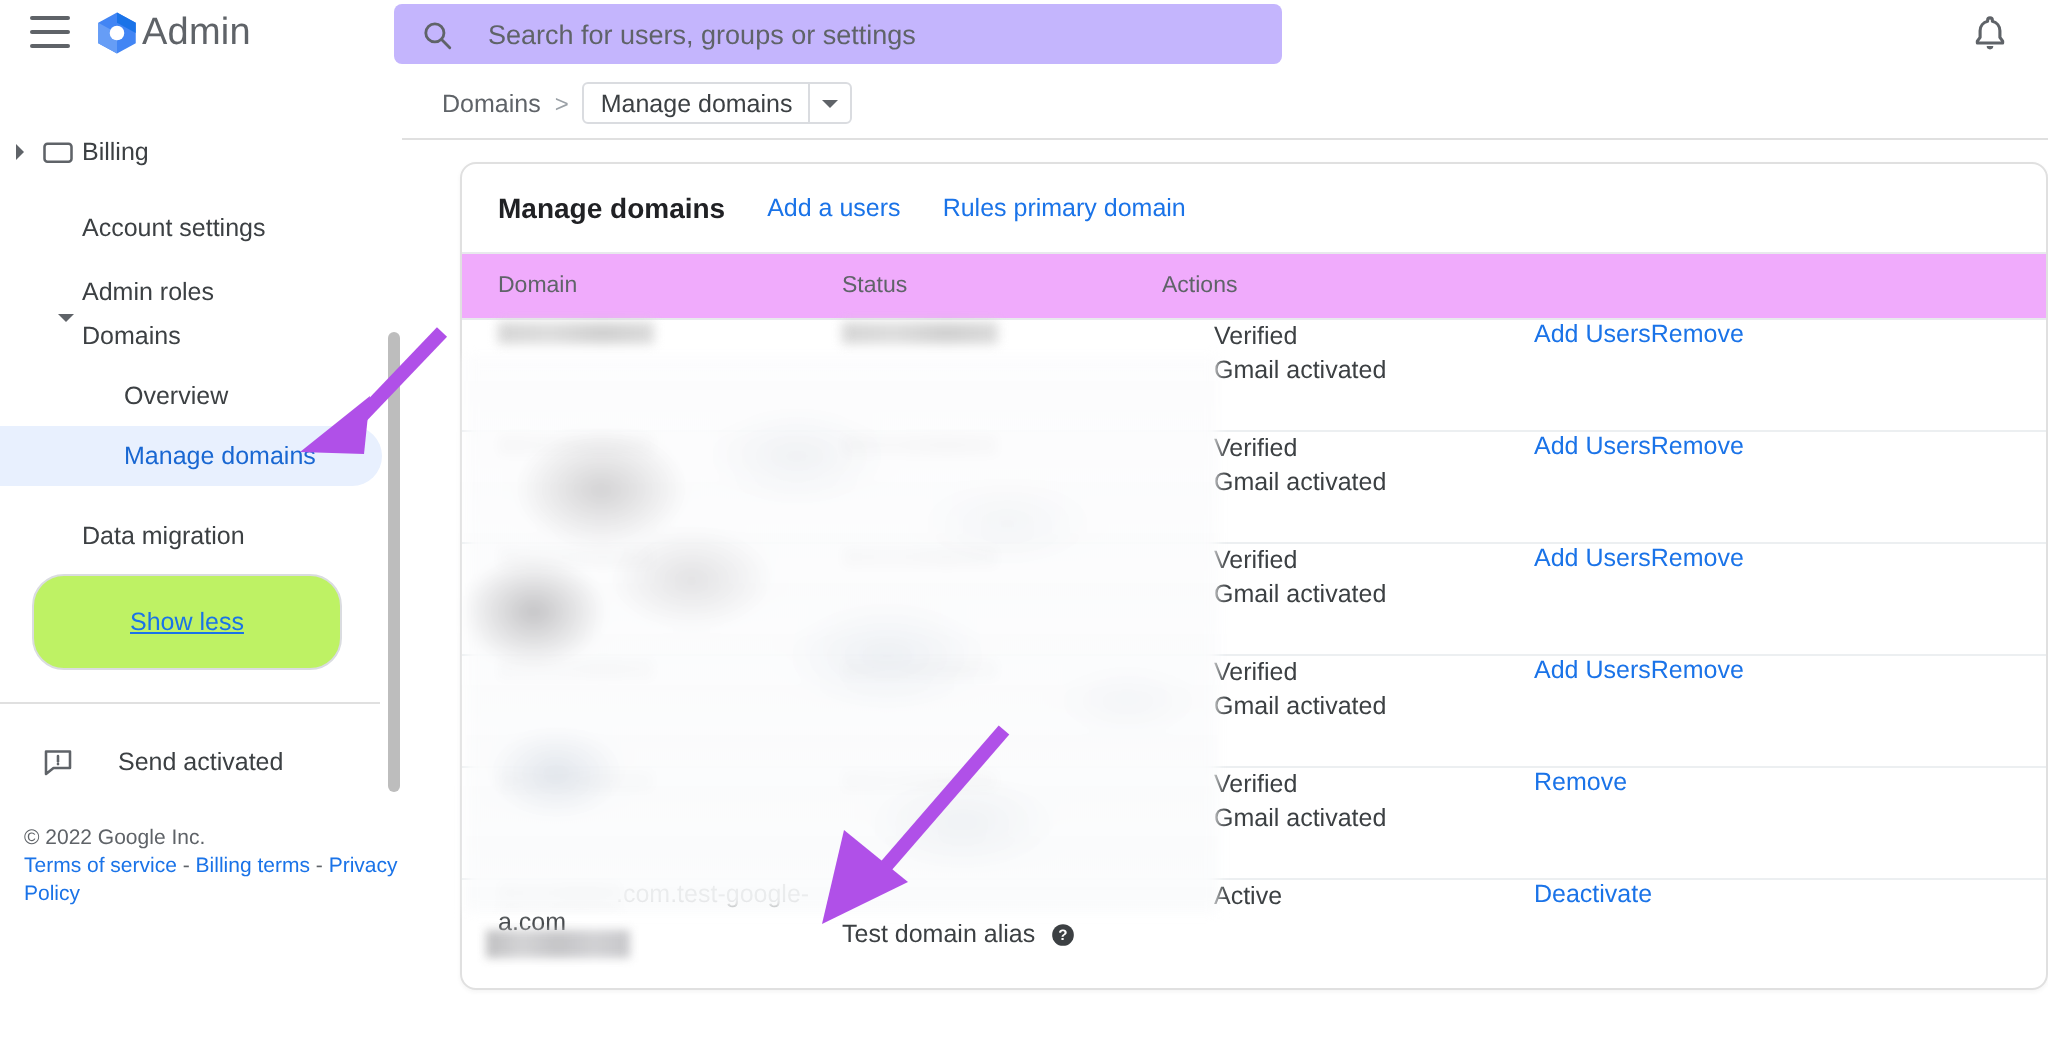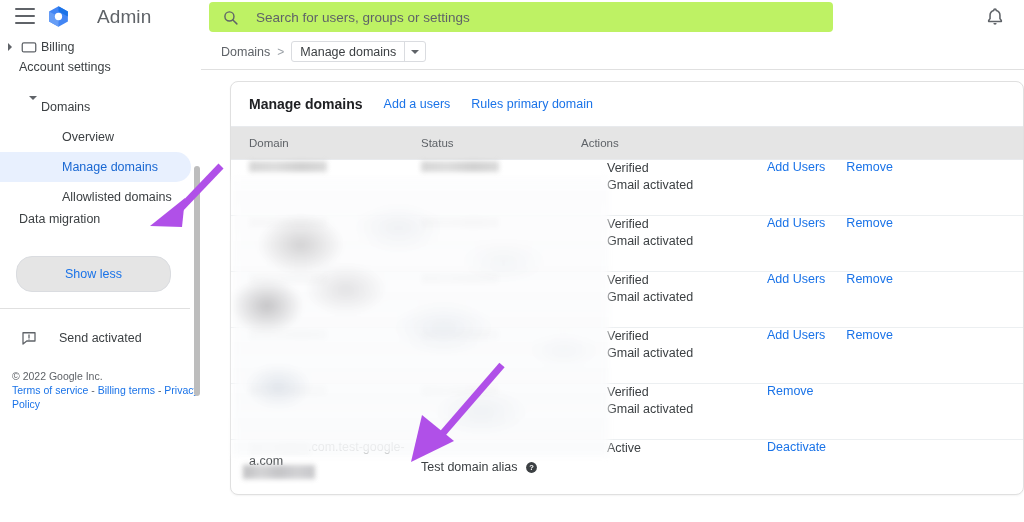--- a/index.html
+++ b/index.html
@@ -17,67 +17,67 @@
   .topbar {
     position: absolute; left:0; top:0; width:1024px; height:34px;
     background:#fff; display:flex; align-items:center; z-index:40;
   }
   .hamburger {
     position:absolute; left:15px; top:8px; width:20px; height:16px;
     display:flex; flex-direction:column; justify-content:space-between;
     cursor:pointer;
   }
   .hamburger span { display:block; height:2px; width:20px; background:#5f6368; border-radius:1px; }
-  .logo-wrap { position:absolute; left:46px; top:4px; display:flex; align-items:center; gap:26px; }
+  .logo-wrap { position:absolute; left:46px; top:4px; display:flex; align-items:center; gap:0; }
   .logo-mark { width:25px; height:25px; display:block; }
   .logo-text { font-size:19px; color:#5f6368; letter-spacing:0.1px; }
 
   .search-box {
-    position:absolute; left:197px; top:2px; width:624px; height:30px;
-    background:#bef264; border-radius:4px; display:flex; align-items:center;
-    padding-left:13px; cursor:text;margin-left:12px;
+    position:absolute; left:197px; top:2px; width:444px; height:30px;
+    background:#c4b5fd; border-radius:4px; display:flex; align-items:center;
+    padding-left:13px; cursor:text;
   }
   .search-icon { width:17px; height:17px; flex:0 0 auto; margin-right:17px; }
   .search-ph { font-size:13.5px; color:#5f6368; }
 
   .bell-btn { position:absolute; right:18px; top:6px; width:22px; height:22px; cursor:pointer; }
 
   
   .sidebar {
     position:absolute; left:0; top:34px; width:201px; height:488px;
     background:#fff; overflow:hidden; z-index:30;
   }
   .nav-item {
     position:relative; display:flex; align-items:center; height:30px;
-    font-size:12.5px; color:#3c4043; cursor:pointer; white-space:nowrap;
+    font-size:12.5px; color:#3c4043; cursor:pointer; white-space:nowrap;margin-top:29px;
   }
   .nav-item .caret {
     position:absolute; left:5px; width:10px; height:10px;
     display:flex; align-items:center; justify-content:center;
   }
   .caret-glyph { width:0; height:0; border-left:4px solid transparent; border-right:4px solid transparent; border-top:4.5px solid #5f6368; }
   .nav-item .nav-ico { position:absolute; left:20px; width:18px; height:18px; display:flex; align-items:center; justify-content:center; }
   .nav-item .nav-label { padding-left:41px; }
 
-  .nav-sub { padding-left:19px; font-size:12.5px; color:#3c4043; height:32px; display:flex; align-items:flex-start; cursor:pointer; }
+  .nav-sub { padding-left:41px; font-size:12.5px; color:#3c4043; height:32px; display:flex; align-items:flex-end; cursor:pointer; }
   .nav-sub2 { padding-left:62px; font-size:12.5px; color:#3c4043; height:30px; display:flex; align-items:center; cursor:pointer; }
   .nav-sub-caret { position:relative; padding-left:41px; font-size:12.5px; color:#3c4043; height:30px; display:flex; align-items:center; cursor:pointer; }
   .nav-sub-caret .caret { position:absolute; left:29px; }
 
   .nav-selected {
     background:#e8f0fe; color:#1967d2; font-weight:500;
     border-top-right-radius:16px; border-bottom-right-radius:16px;
     margin-right:10px;
   }
 
   .showless-btn {
-    margin:12px 0 0 16px; width:155px; height:36px;
-    border:1px solid #dadce0; border-radius:16px; background:#e5e5e5;
+    margin:12px 0 0 16px; width:155px; height:48px;
+    border:1px solid #dadce0; border-radius:16px; background:#bef264;
     color:#1a73e8; font-size:12.5px; font-family:inherit; font-weight:500;
-    cursor:pointer; display:flex; align-items:center; justify-content:center;
+    cursor:pointer; display:flex; align-items:center; justify-content:center;text-decoration:underline;
   }
 
   .side-divider { margin:16px 0 0 0; height:1px; background:#e0e0e0; width:190px; }
 
   .feedback-row { display:flex; align-items:center; height:30px; margin-top:14px; padding-left:20px; font-size:12.5px; color:#3c4043; cursor:pointer; }
   .feedback-row .fb-ico { width:18px; height:18px; margin-right:21px; display:flex; align-items:center; justify-content:center; }
 
   .footer { padding-left:12px; margin-top:16px; font-size:10.5px; color:#5f6368; line-height:14px; }
   .footer a { color:#1a73e8; text-decoration:none; }
 
@@ -104,32 +104,32 @@
   .card {
     position:relative; width:794px; background:#fff;
     border:1px solid #e0e0e0; border-radius:8px; overflow:hidden;
     box-shadow:0 1px 2px rgba(60,64,67,.06);
   }
   .card-head { height:44px; display:flex; align-items:center; padding-left:18px; gap:21px; }
   .card-title { font-size:14px; color:#202124; font-weight:700; }
   .card-link { font-size:12.5px; color:#1a73e8; cursor:pointer; }
 
   .tbl-head {
-    height:34px; background:#e5e5e5; border-top:1px solid #e8eaed; border-bottom:1px solid #e8eaed;
+    height:34px; background:#f0abfc; border-top:1px solid #e8eaed; border-bottom:1px solid #e8eaed;
     display:flex; align-items:center; font-size:11.5px; color:#5f6368;
   }
   .c-domain { width:190px; padding-left:18px; }
   .c-type   { width:186px; }
   .c-status { width:160px; }
   .c-actions{ width:190px; }
 
   .tbl-row { display:flex; border-bottom:1px solid #eceff1; min-height:56px; font-size:12.5px; color:#3c4043; }
   .tbl-row:last-child { border-bottom:none; }
   .status-cell { line-height:17px; }
-  .actions-cell { display:flex; gap:21px; }
+  .actions-cell { display:flex; }
   .act-link { color:#1a73e8; cursor:pointer; font-size:12.5px; }
 
   .row-tall { min-height:56px; }
   .row-last { min-height:54px; }
 
   .dom-text { font-size:12.5px; color:#3c4043; }
   .dom-redacted {
     display:inline-block; width:78px; height:11px; vertical-align:-1px;
     background:linear-gradient(90deg,#cfcfcf,#d8d8d8,#c9c9c9,#d5d5d5);
     filter:blur(2.6px); opacity:.85; margin-right:-3px;
@@ -212,37 +212,37 @@
         </svg>
       </span>
       <span class="nav-label">Billing</span>
     </div>
 
 
     <div class="nav-sub">
       <span>Account settings</span>
     </div>
 
+    <div class="nav-sub">
+      <span>Admin roles</span>
+    </div>
 
     <div class="nav-sub-caret">
       <span class="caret"><span class="caret-glyph"></span></span>
       <span>Domains</span>
     </div>
 
     <div class="nav-sub2">
       <span>Overview</span>
     </div>
 
     <div class="nav-sub2 nav-selected">
       <span>Manage domains</span>
     </div>
 
-    <div class="nav-sub2">
-      <span>Allowlisted domains</span>
-    </div>
 
     <div class="nav-sub">
       <span>Data migration</span>
     </div>
 
 
 
     <button class="showless-btn">Show less</button>
 
     <div class="side-divider"></div>

